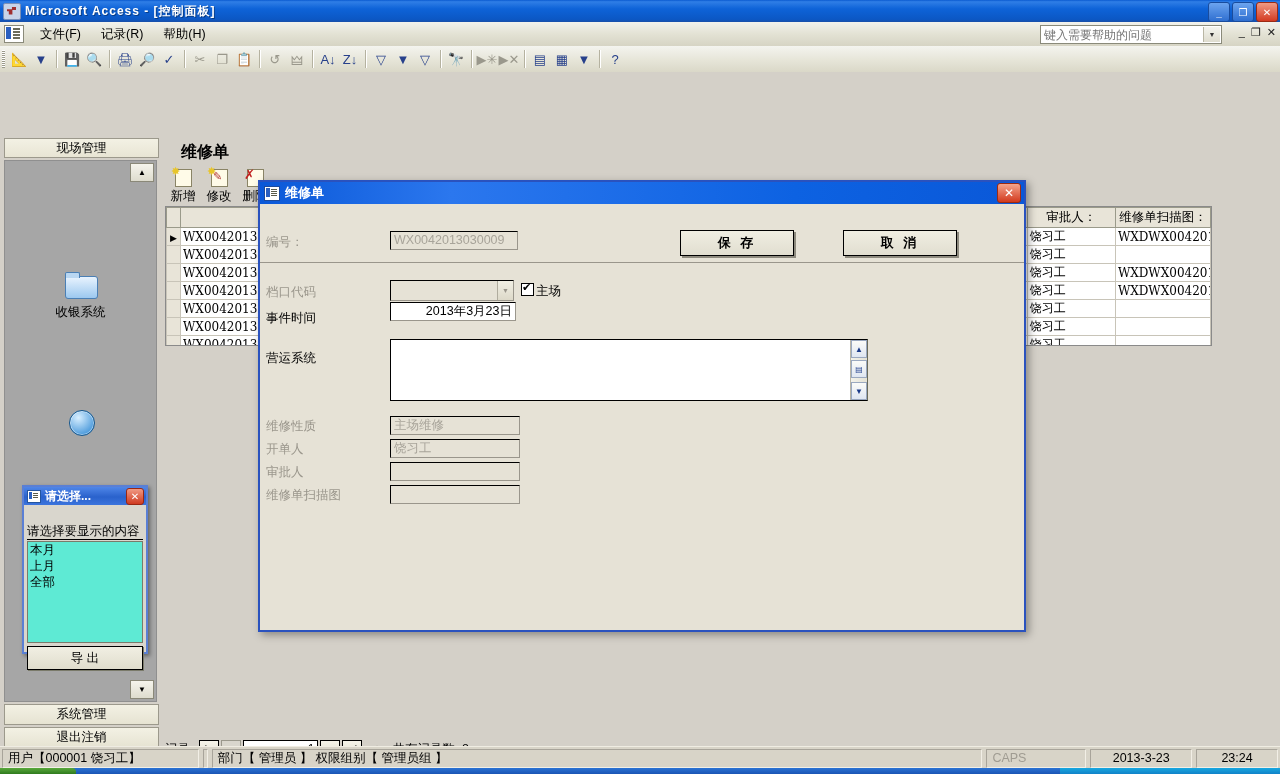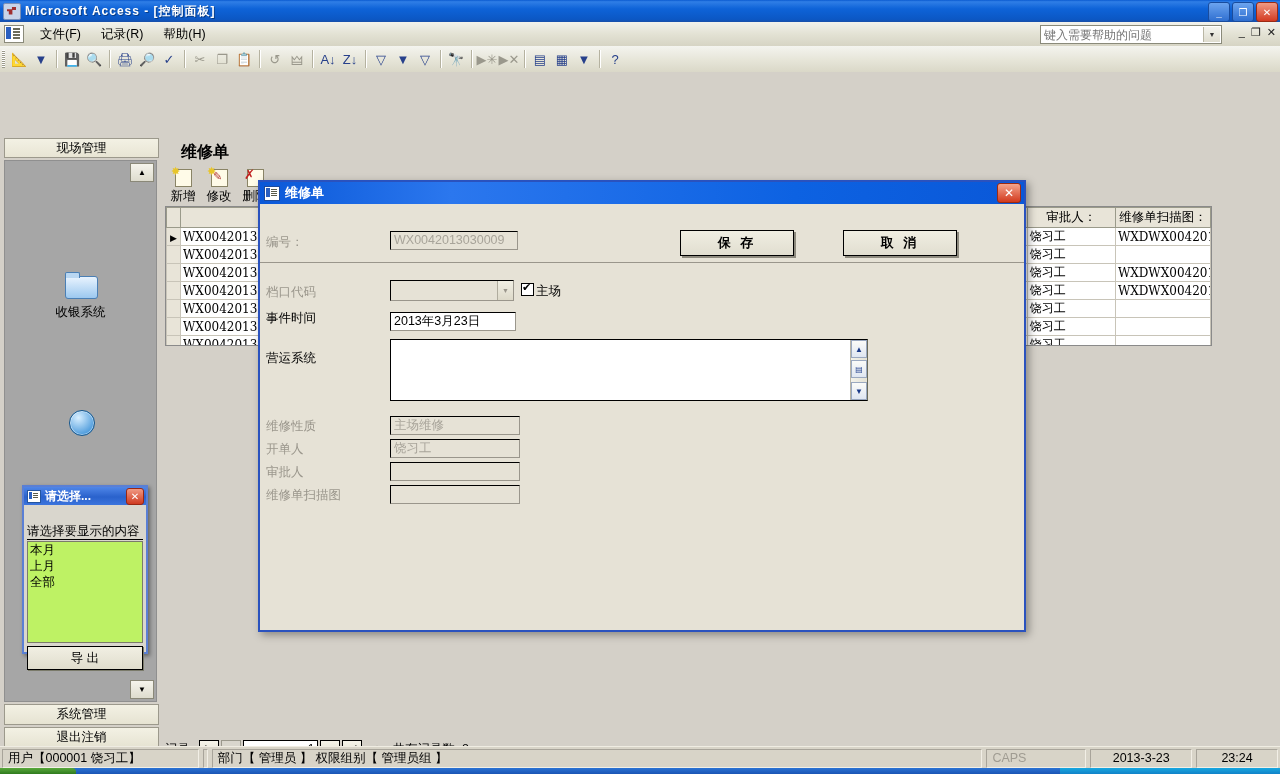--- a/index.html
+++ b/index.html
@@ -164,21 +164,21 @@
   .cd-close{
     width:16px;height:15px;margin-right:2px;border-radius:3px;
     background:linear-gradient(to bottom,#f09a84,#cf3a20);border:1px solid #992712;
     color:#fff;font-size:10px;font-weight:bold;display:flex;align-items:center;justify-content:center;
   }
   .choose-sub{
     margin:18px 3px 0;height:16px;line-height:16px;font-size:12.5px;color:#000;
     border-bottom:1px solid #000;background:#d9d6cd;
   }
   .choose-list{
-    margin:1px 3px 0;height:100px;background:#bef264;border:1px solid #7b7b6b;overflow:hidden;
+    margin:1px 3px 0;height:100px;background:#5eead4;border:1px solid #7b7b6b;overflow:hidden;
   }
   .choose-list div{font-size:12.5px;color:#000;padding:0 2px;line-height:16px;}
   .choose-export{
     margin:3px 3px 0;height:22px;line-height:22px;text-align:center;font-size:12.5px;
     background:linear-gradient(to bottom,#f1efe3,#e0ddcd);border:1px solid #000;
     box-shadow:1px 1px 0 #7a7a6a;
   }
 
   
   .doc{
@@ -547,21 +547,21 @@
         <div class="sep-line" style="left:0;top:58px;width:764px"></div>
 
         <div class="fld-label dim" style="left:6px;top:80px">档口代码</div>
         <div class="combo" style="left:130px;top:76px;width:122px">
           <div class="arr">▼</div>
         </div>
         <div class="chk" style="left:261px;top:79px"></div>
         <div class="fld-label" style="left:276px;top:79px">主场</div>
 
         <div class="fld-label" style="left:6px;top:106px">事件时间</div>
-        <div class="inp white" style="left:130px;top:108px;width:118px;text-align:left">2013年3月23日</div>
+        <div class="inp white" style="left:130px;top:98px;width:118px;text-align:right">2013年3月23日</div>
 
         <div class="fld-label" style="left:6px;top:146px">营运系统</div>
         <div class="memo" style="left:130px;top:135px;width:476px;height:60px">
           <div class="area"></div>
           <div class="vbar">
             <div>
               <div class="vb">▲</div>
               <div class="thumb">▤</div>
             </div>
             <div class="vb">▼</div>

